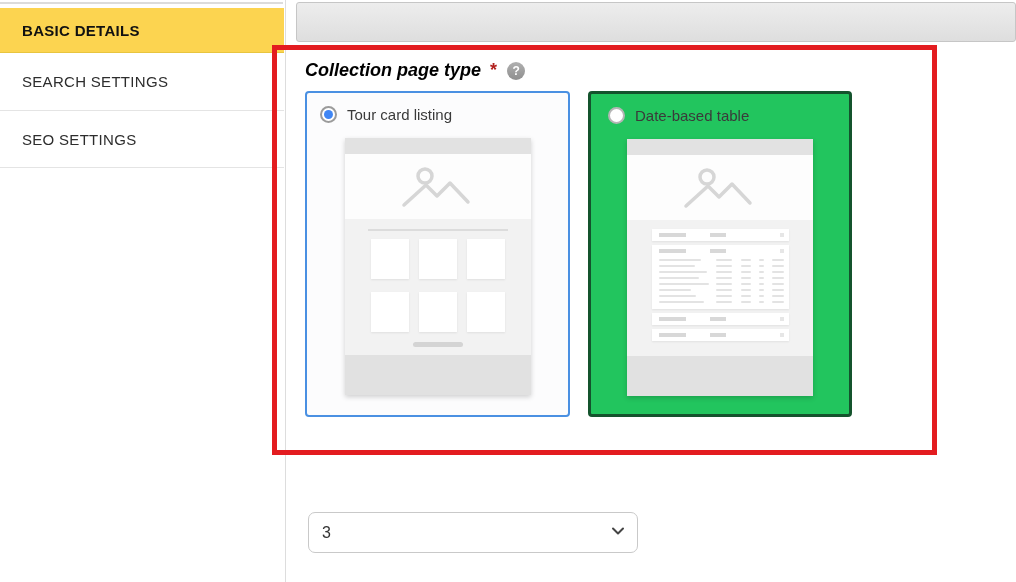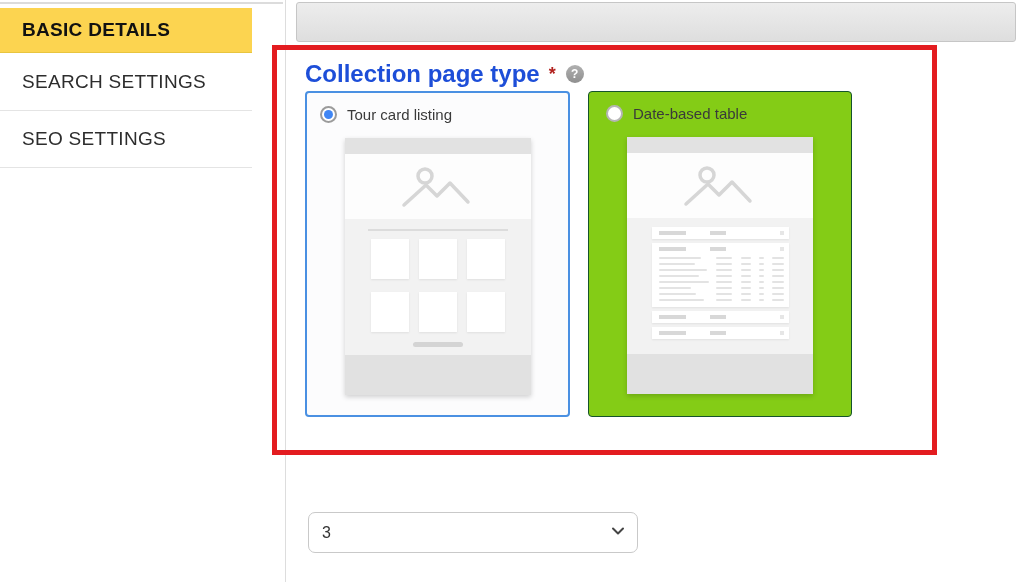--- a/index.html
+++ b/index.html
@@ -4,50 +4,50 @@
 <style>
   * { margin:0; padding:0; box-sizing:border-box; }
   html,body { background:#fff; }
   body { font-family:"Liberation Sans", sans-serif; }
   .screen { position:relative; width:1016px; height:582px; background:#fff; overflow:hidden; }
 
   
   .sidebar { position:absolute; left:0; top:0; width:285px; height:582px; background:#fff; }
   .sidebar-topline { position:absolute; left:0; top:2px; width:283px; height:2px; background:#dcdcdc; }
   .v-divider { position:absolute; left:285px; top:0; width:1px; height:582px; background:#dddddd; }
-  .side-item { position:absolute; left:0; width:252px; display:flex; align-items:center;
-               padding-left:22px; font-size:19px; letter-spacing:.3px; color:#2d2d2d;
+  .side-item { position:absolute; left:0; width:284px; display:flex; align-items:center;
+               padding-left:22px; font-size:15px; letter-spacing:.3px; color:#2d2d2d;
                border-bottom:1px solid #e4e4e4; cursor:pointer; background:#fff; }
   .side-item.active { background:#fcd450; font-weight:bold; color:#111; border-bottom:1px solid #e8c53f; }
   .si-0 { top:8px;   height:45px; }
   .si-1 { top:53px;  height:58px; }
   .si-2 { top:111px; height:57px; }
 
   
   .top-panel { position:absolute; left:296px; top:2px; width:720px; height:40px;
                background:linear-gradient(180deg,#ededed 0%,#dedede 100%);
                border:1px solid #c6c6c6; border-radius:3px; }
 
   
   .annotation { position:absolute; left:272px; top:45px; width:665px; height:410px;
                 border:5px solid #e31c20; z-index:50; pointer-events:none; }
 
   
   .field-head { position:absolute; left:305px; top:60px; display:flex; align-items:center; gap:7px; }
-  .field-title { font-size:24px; font-weight:bold; color:#1d4ed8; }
+  .field-title { font-size:18px; font-weight:bold; color:#000000;font-style:italic; }
   .req { font-size:18px; font-weight:bold; color:#b2221f; margin-left:2px; }
   .help-icon { width:18px; height:18px; border-radius:50%;
                background:linear-gradient(180deg,#b0b0b0,#8f8f8f);
                color:#fff; font-size:12px; font-weight:bold; display:flex;
                align-items:center; justify-content:center; cursor:pointer; margin-left:3px; }
 
   
   .card { position:absolute; top:91px; height:326px; border-radius:4px; cursor:pointer; }
   .card.selected { left:305px; width:265px; border:2px solid #4a90e2; background:#fcfcfd; }
-  .card.unselected { left:588px; width:264px; border:1px solid #14532d; background:#84cc16; }
+  .card.unselected { left:588px; width:264px; border:3px solid #14532d; background:#22c55e; }
   .radio-row { display:flex; align-items:center; gap:10px; margin:13px 4px 0 13px; }
   .card.unselected .radio-row { margin-left:17px; }
   .radio { width:17px; height:17px; border-radius:50%; background:#fff; border:2px solid #9b9b9b;
            display:flex; align-items:center; justify-content:center; flex:0 0 auto; }
   .radio.off { border-color:#b5b5b5; }
   .radio .dot { width:9px; height:9px; border-radius:50%; background:#4086f4; }
   .radio-label { font-size:15px; color:#3a3a3a; }
 
   
   .mockup { width:186px; height:257px; margin:15px auto 0; box-shadow:0 2px 5px rgba(0,0,0,.18);

